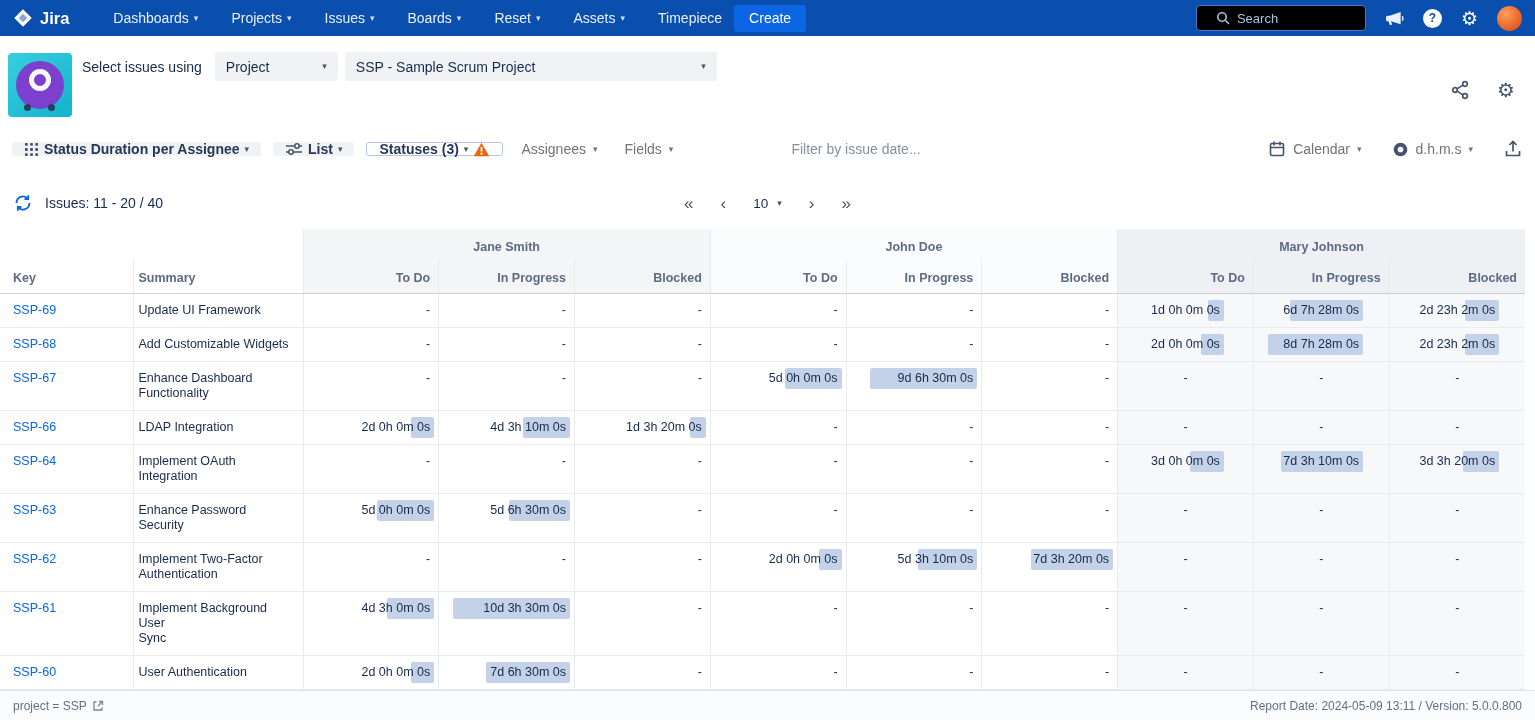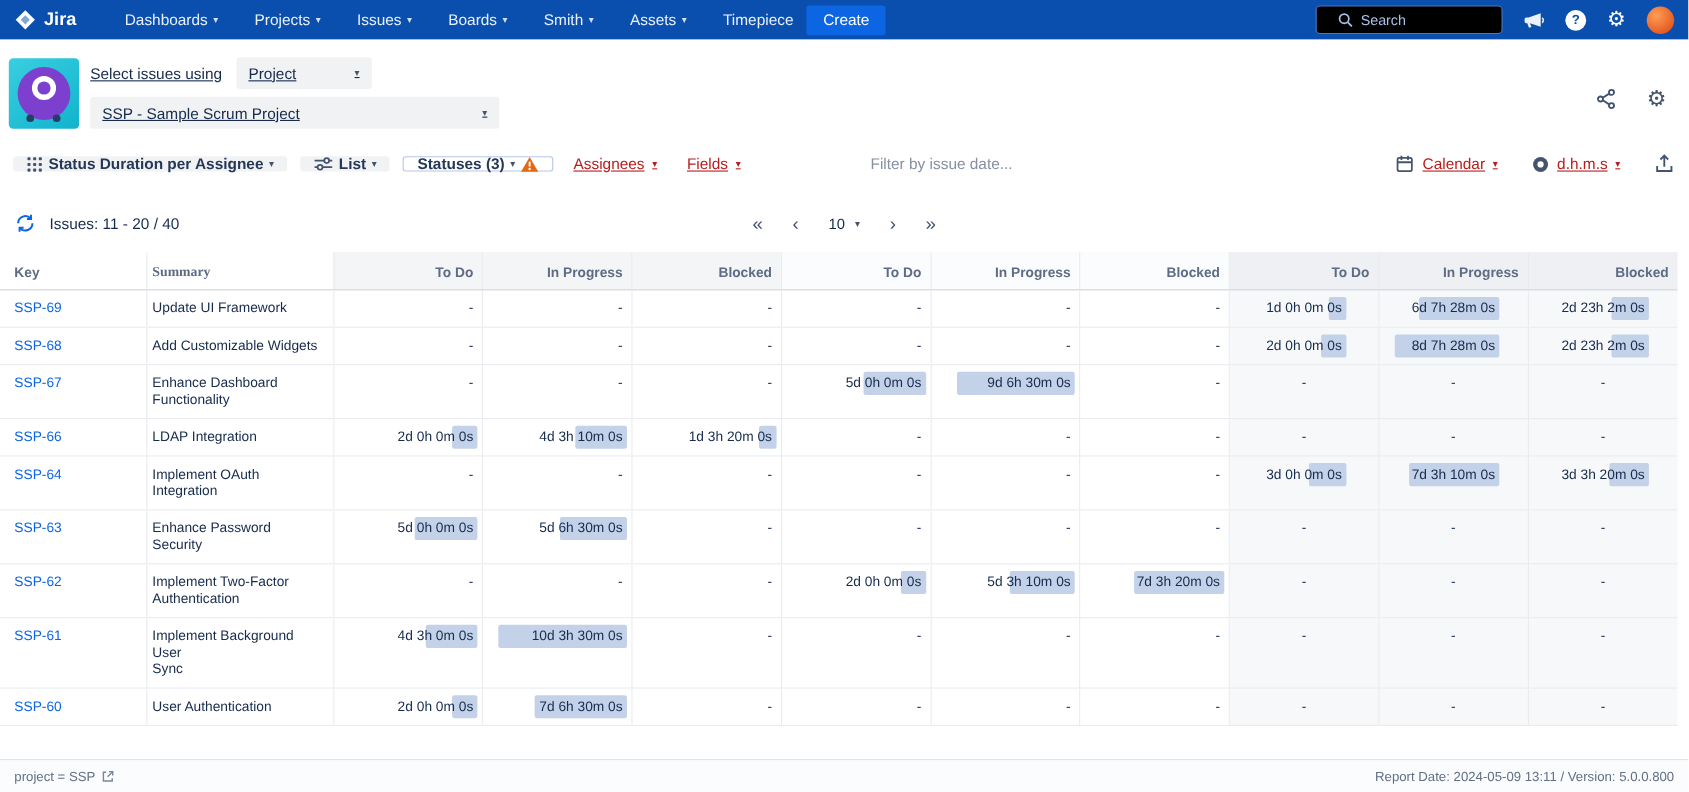--- a/index.html
+++ b/index.html
@@ -32,38 +32,38 @@
 
   
   .app-header{height:85px;display:flex;align-items:flex-start;padding:16px 16px 0 8px;position:relative;background:#fff;}
   .app-icon{width:64px;height:64px;border-radius:4px;flex:none;position:relative;margin-top:1px;
             background:linear-gradient(140deg,#38cfdf 0%,#12b3ce 100%);overflow:hidden;}
   .app-icon .blob{position:absolute;left:8px;top:8px;width:48px;height:48px;border-radius:50%;background:#7c3fce;}
   .app-icon .lens{position:absolute;left:21px;top:16px;width:22px;height:22px;border-radius:50%;
                   background:#7c3fce;border:5px solid #fff;}
   .app-icon .dot{position:absolute;width:7px;height:7px;border-radius:50%;background:#273e63;bottom:6px;}
   .app-icon .d1{left:16px;} .app-icon .d2{left:40px;}
-  .header-main{margin-left:10px;display:flex;flex-direction:column;gap:7px;text-decoration:underline;}
+  .header-main{margin-left:10px;display:flex;flex-direction:row;gap:7px;}
   .hrow1{display:flex;align-items:center;gap:13px;height:29px;}
   .select-label{font-size:14px;color:#172b4d;}
   .dd{background:#f1f2f4;border-radius:3px;height:29px;display:flex;align-items:center;justify-content:space-between;
       padding:0 11px;font-size:14px;color:#172b4d;cursor:pointer;gap:10px;}
   .dd .chev{color:#44546f;}
   .dd.mode{width:123px;}
   .dd.project{width:372px;}
   .header-icons{position:absolute;right:20px;top:44px;display:flex;align-items:center;gap:27px;color:#44546f;}
 
   
   .toolbar{height:56px;display:flex;align-items:center;padding:0 12px;background:#fff;}
   .tb-btn{display:flex;align-items:center;gap:5px;height:14px;padding:0 12px;background:#f1f2f4;border:none;
           border-radius:3px;font-size:14px;font-family:inherit;color:#253858;font-weight:bold;cursor:pointer;margin-right:12px;}
   .tb-btn .chev{color:#44546f;}
   .tb-btn.statuses{background:#fff;border:1px solid #b5c7e8;}
-  .tb-text-btn{display:flex;align-items:center;gap:7px;font-size:14px;color:#b91c1c;background:none;border:none;
-               font-family:inherit;cursor:pointer;text-decoration:underline;}
+  .tb-text-btn{display:flex;align-items:center;gap:7px;font-size:14px;color:#737373;background:none;border:none;
+               font-family:inherit;cursor:pointer;}
   .m-assignees{margin-left:6px;}
   .m-fields{margin-left:27px;}
   .filter-input{margin-left:118px;width:205px;border:none;outline:none;font-size:14px;color:#172b4d;font-family:inherit;background:transparent;}
   .filter-input::placeholder{color:#8590a2;}
   .toolbar-right{margin-left:auto;display:flex;align-items:center;gap:30px;}
 
   
   .issues-row{height:52px;display:flex;align-items:center;padding:0 13px;position:relative;background:#fff;}
   .refresh-btn{display:flex;cursor:pointer;}
   .count-text{margin-left:12px;font-size:14px;color:#172b4d;}
@@ -74,21 +74,21 @@
 
   
   .report-table{border-collapse:collapse;table-layout:fixed;width:1525px;font-size:12.5px;border-bottom:1px solid #e9ebef;}
   .report-table th{font-weight:bold;color:#5d6b84;}
   .report-table td,.report-table th{border-left:1px solid #e9ebef;}
   .report-table td:first-child,.report-table th:first-child{border-left:none;}
   .report-table thead th{border-bottom:1px solid #ccd2db;}
   .assignee-th{height:30px;text-align:center;vertical-align:middle;padding-top:6px;border-bottom:none !important;}
   .status-th{height:34px;text-align:right;padding:0 8px 8px 0;vertical-align:bottom;}
   .key-th{text-align:left;padding:0 0 8px 13px;vertical-align:bottom;}
-  .summary-th{text-align:left;padding:0 0 8px 5px;vertical-align:bottom;font-family:Liberation Serif, serif;}
+  .summary-th{text-align:left;padding:0 0 8px 5px;vertical-align:bottom;}
   .corner{background:#fff;border-bottom:none !important;}
   th.g0{background:#f4f5f7;}
   th.g1{background:#fbfcfd;}
   th.g2{background:#eef0f3;}
   td.g2{background:#f7f8f9;text-align:center;}
   .report-table td{vertical-align:top;padding:9px 8px;line-height:15px;color:#172b4d;}
   .report-table tbody tr + tr td{border-top:1px solid #e9ebef;}
   .key-td{padding-left:13px !important;}
   .key-link{color:#0c66e4;text-decoration:none;cursor:pointer;}
   .summary-td{padding-left:5px !important;padding-right:10px !important;}
@@ -124,21 +124,21 @@
       </span>
     <span class="nav-item">
         <span>Issues</span>
         <span class="chev">▾</span>
       </span>
     <span class="nav-item">
         <span>Boards</span>
         <span class="chev">▾</span>
       </span>
     <span class="nav-item">
-        <span>Smith</span>
+        <span>Reset</span>
         <span class="chev">▾</span>
       </span>
     <span class="nav-item">
         <span>Assets</span>
         <span class="chev">▾</span>
       </span>
     <span class="nav-item">
         <span>Timepiece</span>
       </span>
   </nav>
@@ -296,20 +296,26 @@
       <col>
       <col>
       <col>
       <col>
       <col>
       <col>
       <col>
     </colgroup>
     <thead>
       <tr>
+        <th colspan="2" class="corner"></th>
+        <th colspan="3" class="assignee-th g0">Jane Smith</th>
+        <th colspan="3" class="assignee-th g1">John Doe</th>
+        <th colspan="3" class="assignee-th g2">Mary Johnson</th>
+      </tr>
+      <tr>
         <th class="key-th">Key</th>
         <th class="summary-th">Summary</th>
         <th class="status-th g0">To Do</th>
         <th class="status-th g0">In Progress</th>
         <th class="status-th g0">Blocked</th>
         <th class="status-th g1">To Do</th>
         <th class="status-th g1">In Progress</th>
         <th class="status-th g1">Blocked</th>
         <th class="status-th g2">To Do</th>
         <th class="status-th g2">In Progress</th>

